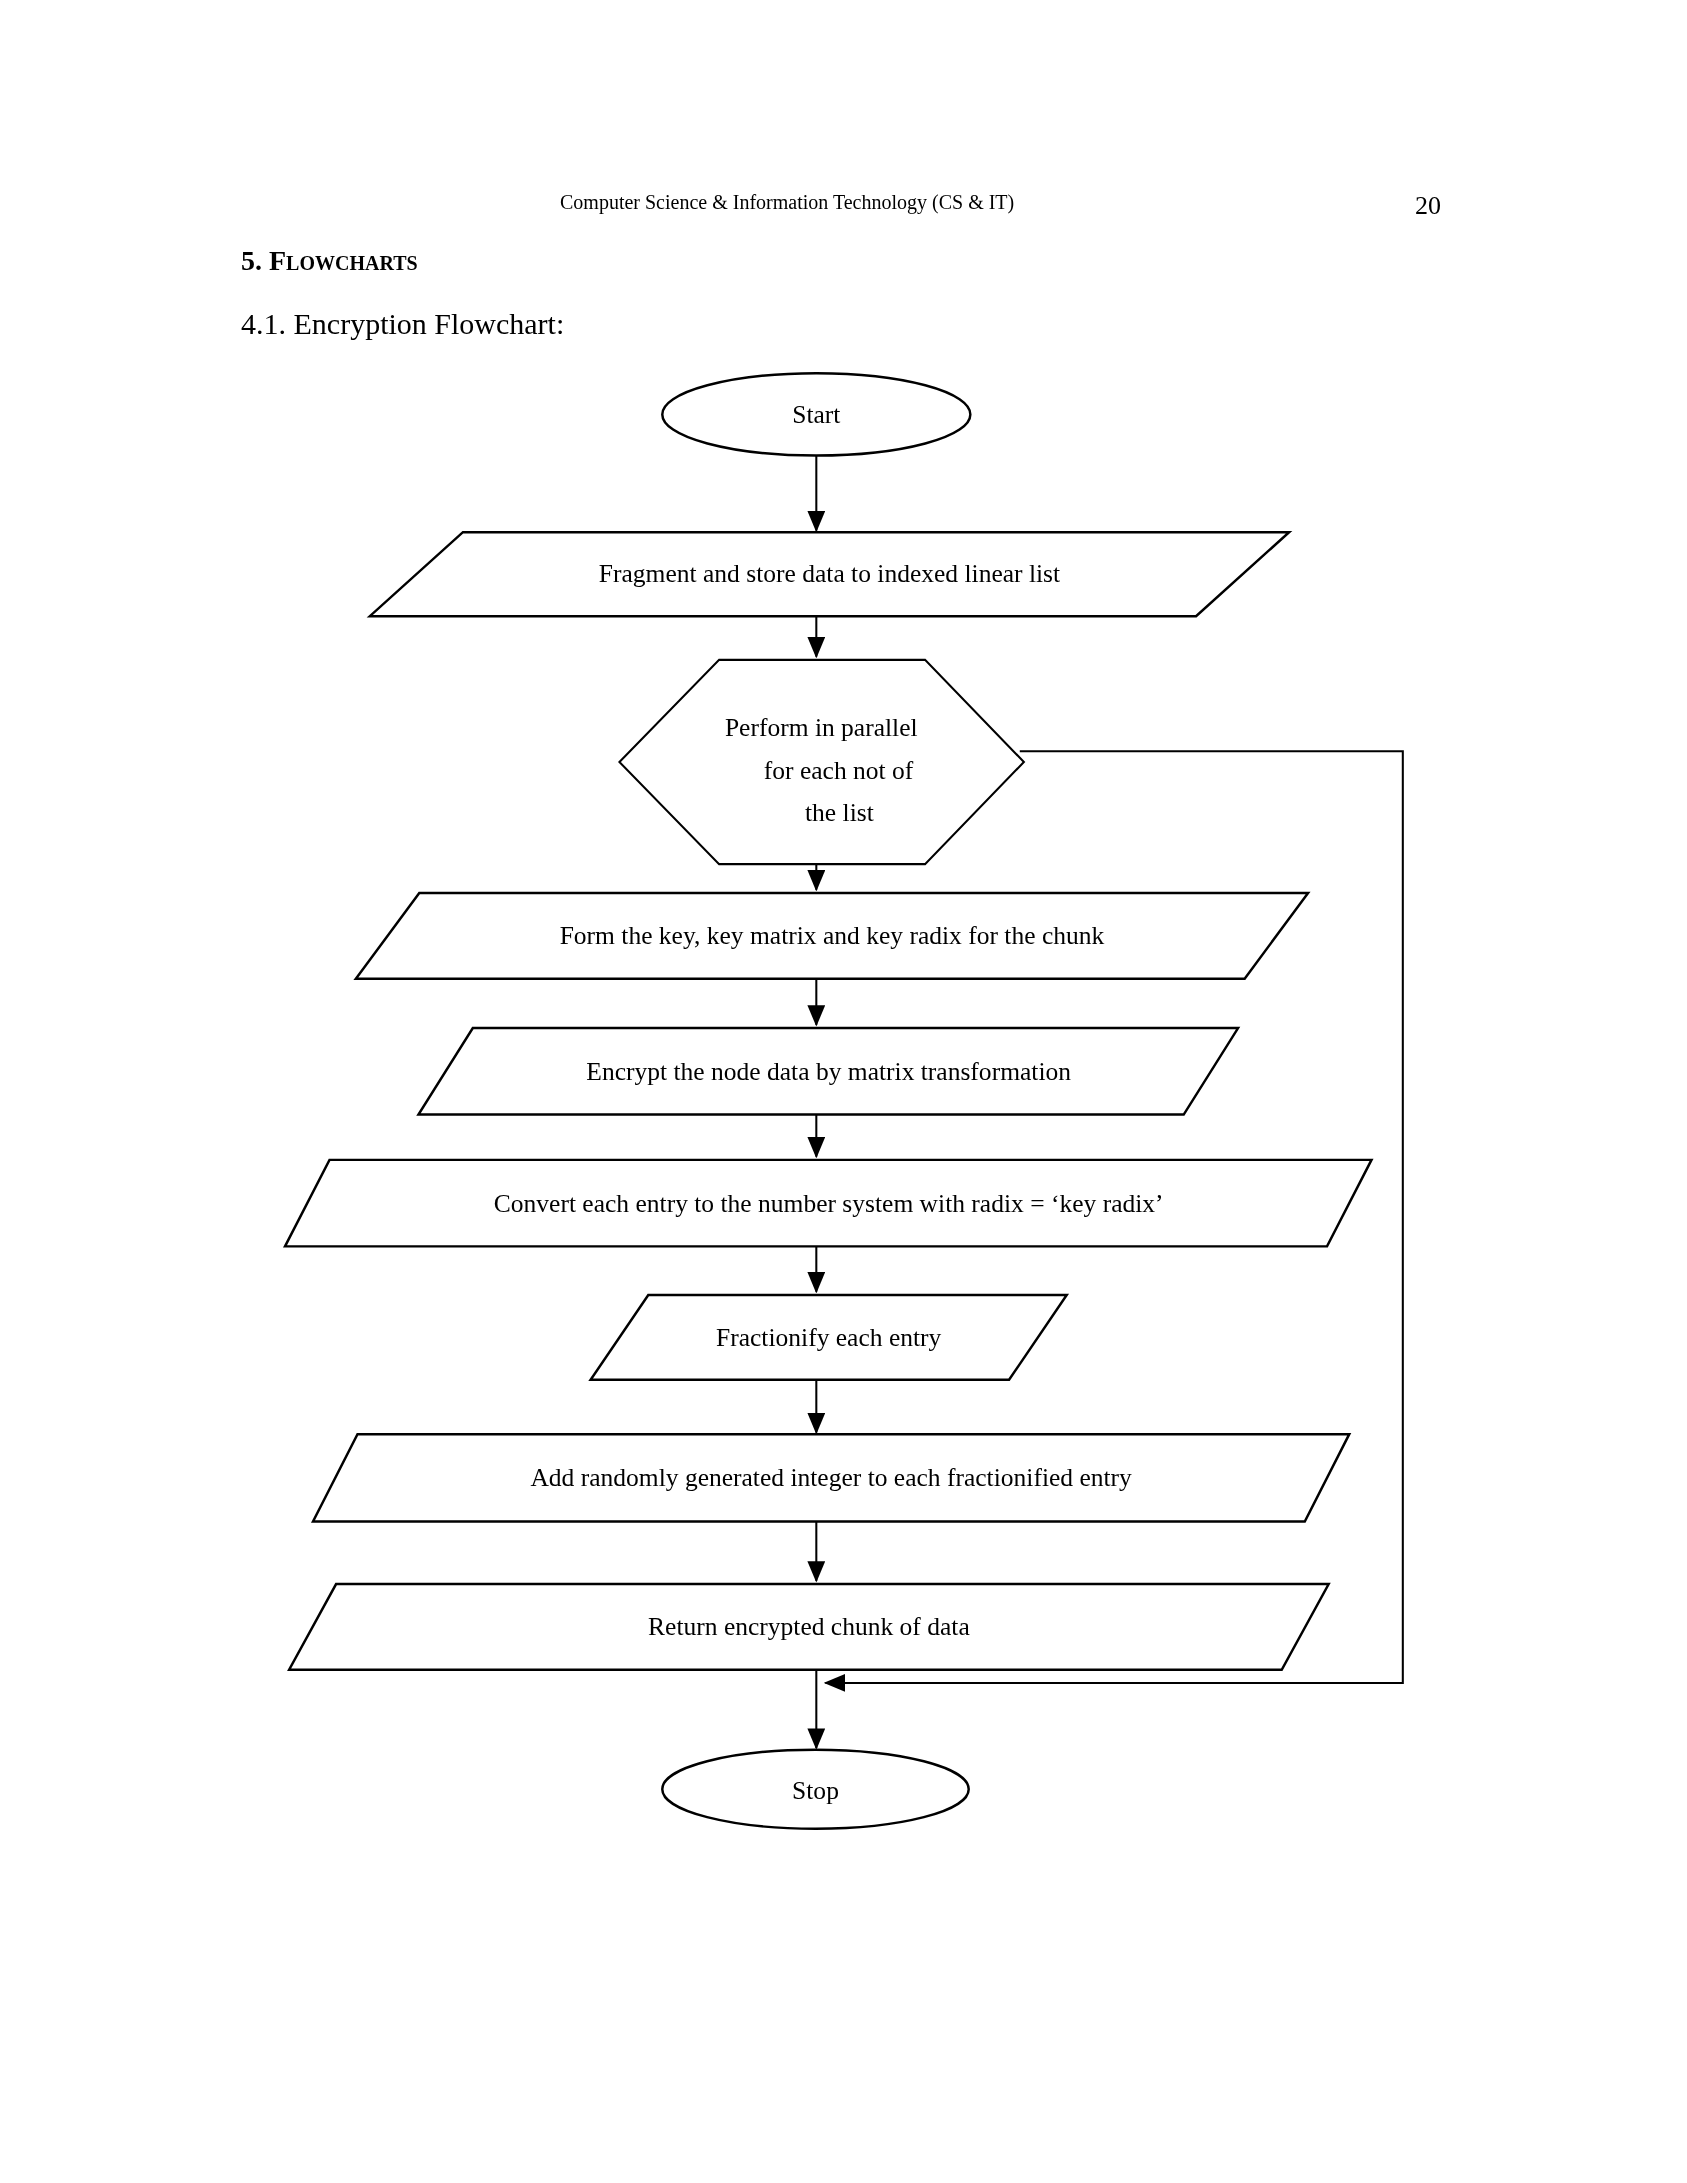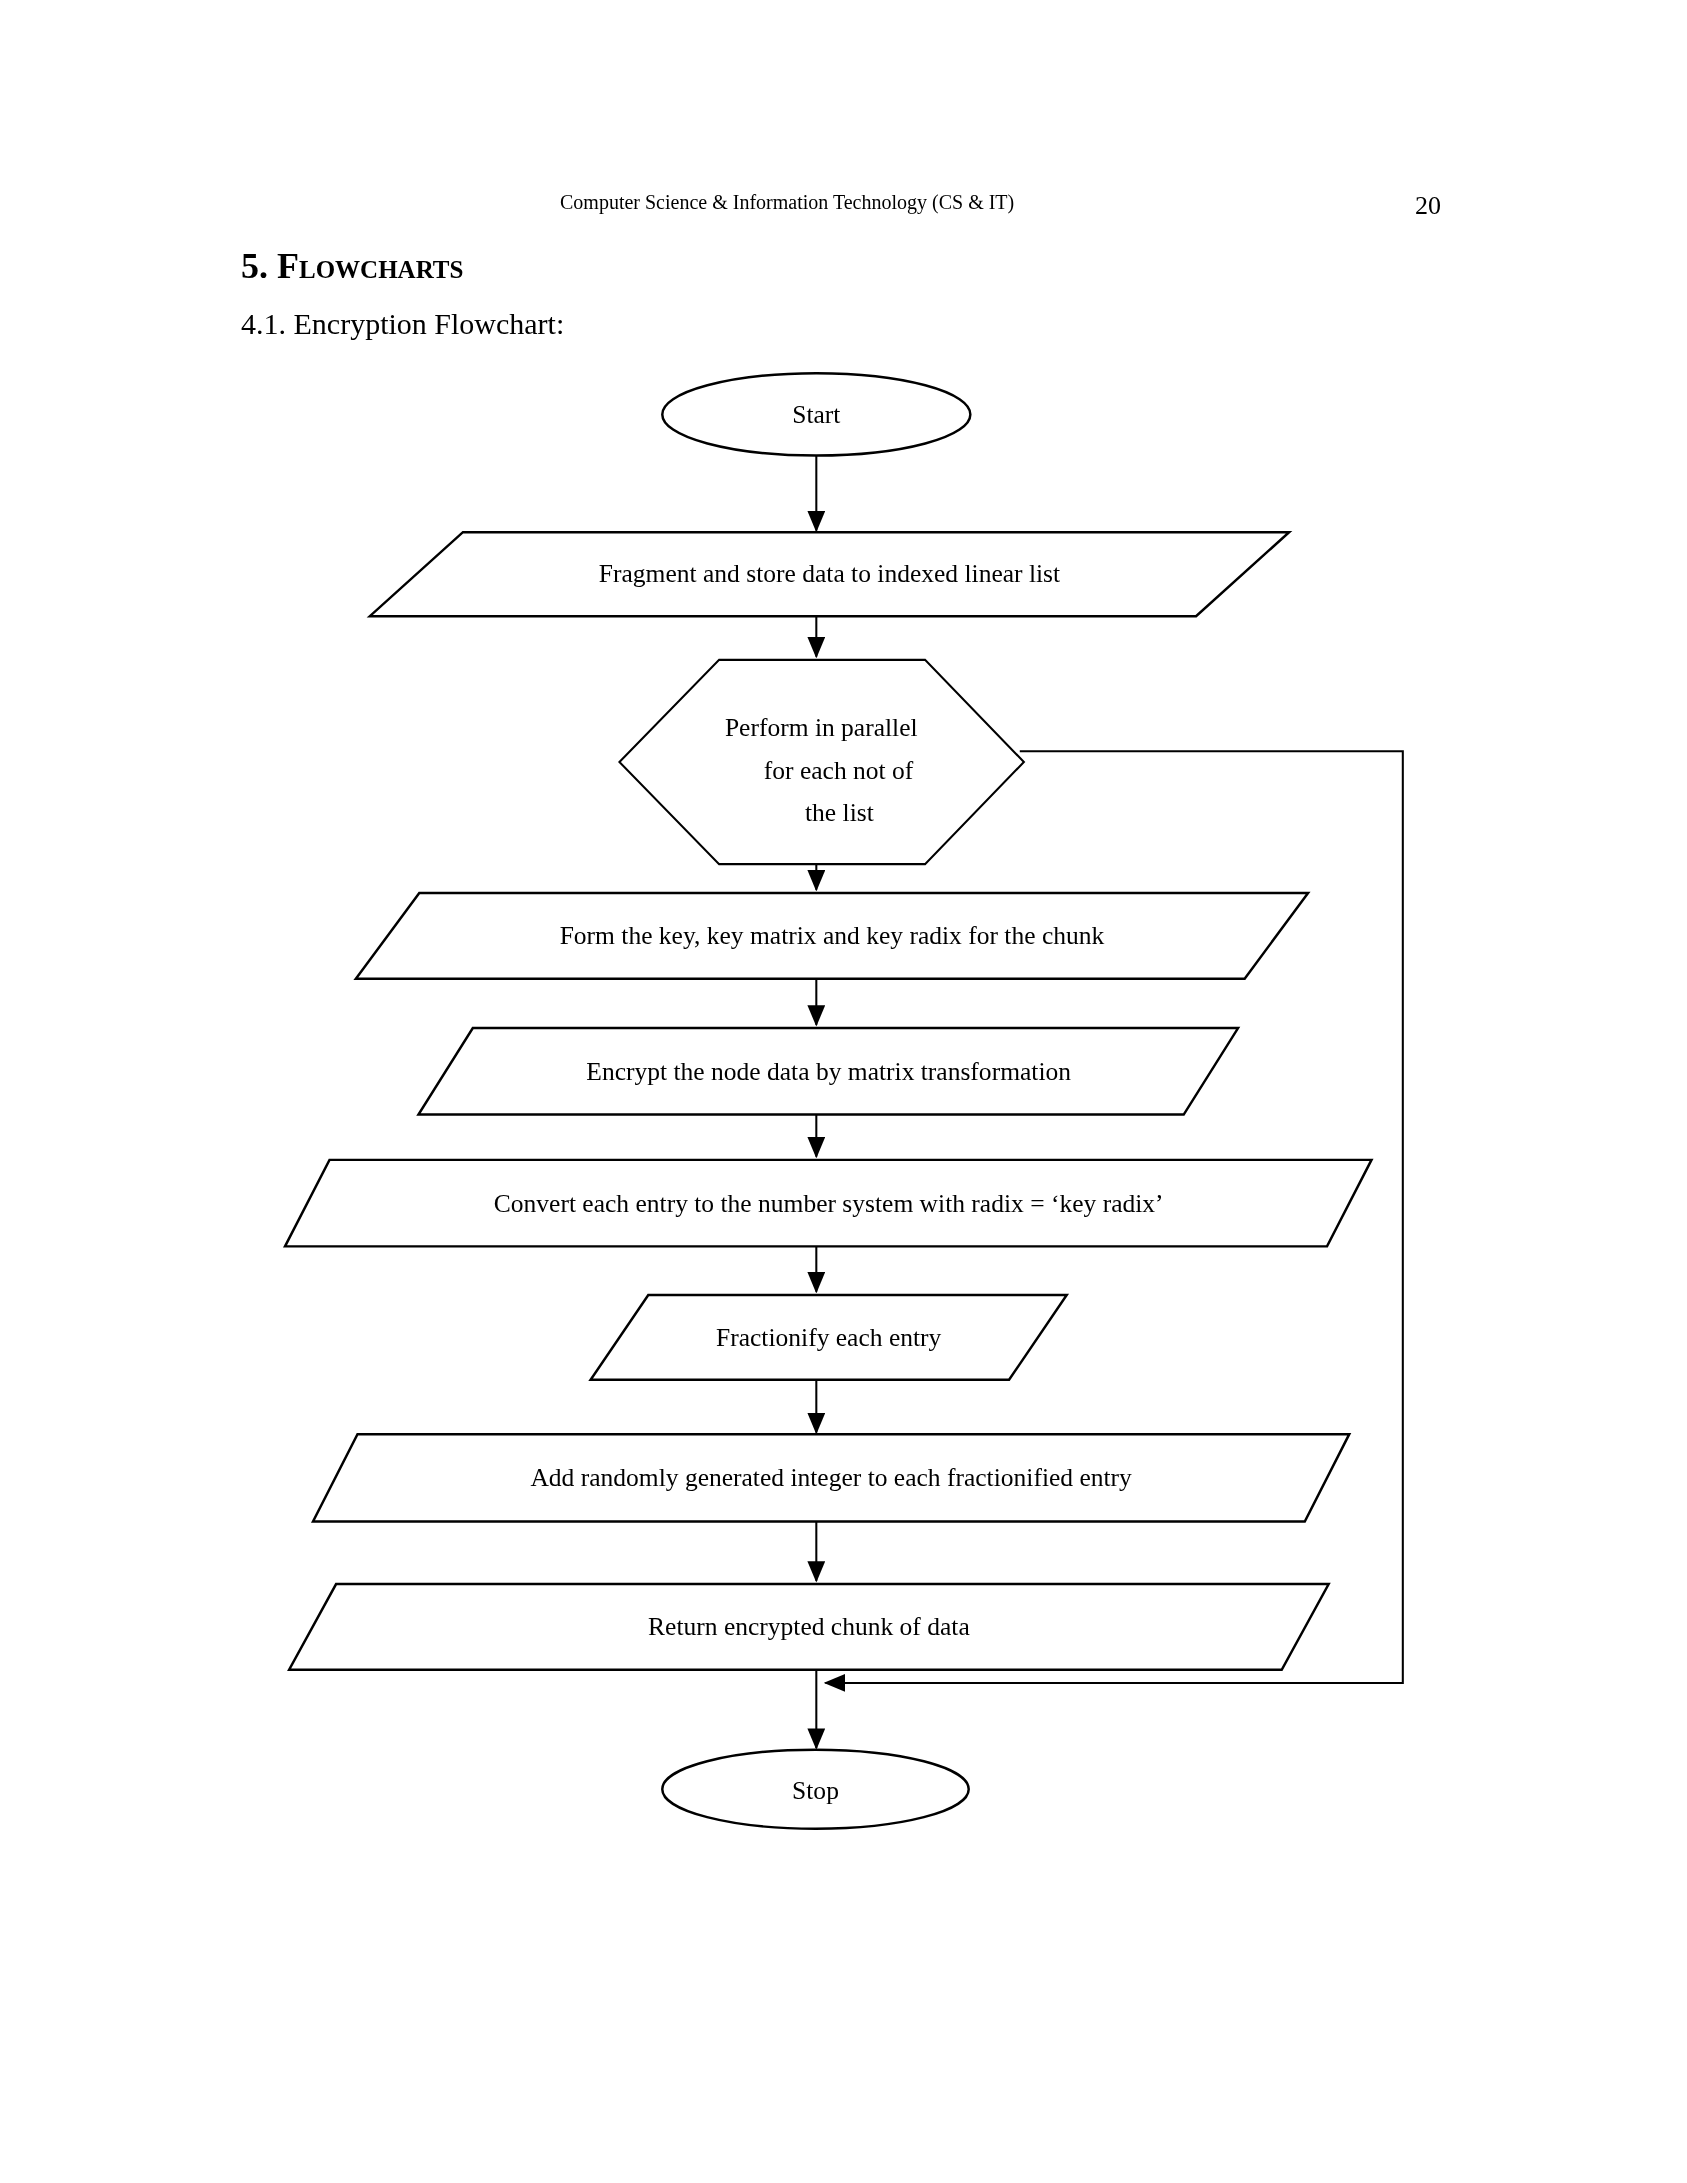--- a/index.html
+++ b/index.html
@@ -27,21 +27,21 @@
   .page-number {
     position: absolute;
     left: 1415px;
     top: 191px;
     font-size: 26px;
   }
   .section-title {
     position: absolute;
     left: 241px;
     top: 245px;
-    font-size: 36px;
+    font-size: 28px;
     font-weight: bold;
     font-variant: small-caps;
     white-space: nowrap;
   }
   .subsection-title {
     position: absolute;
     left: 241px;
     top: 307px;
     font-size: 30px;
     font-weight: normal;

